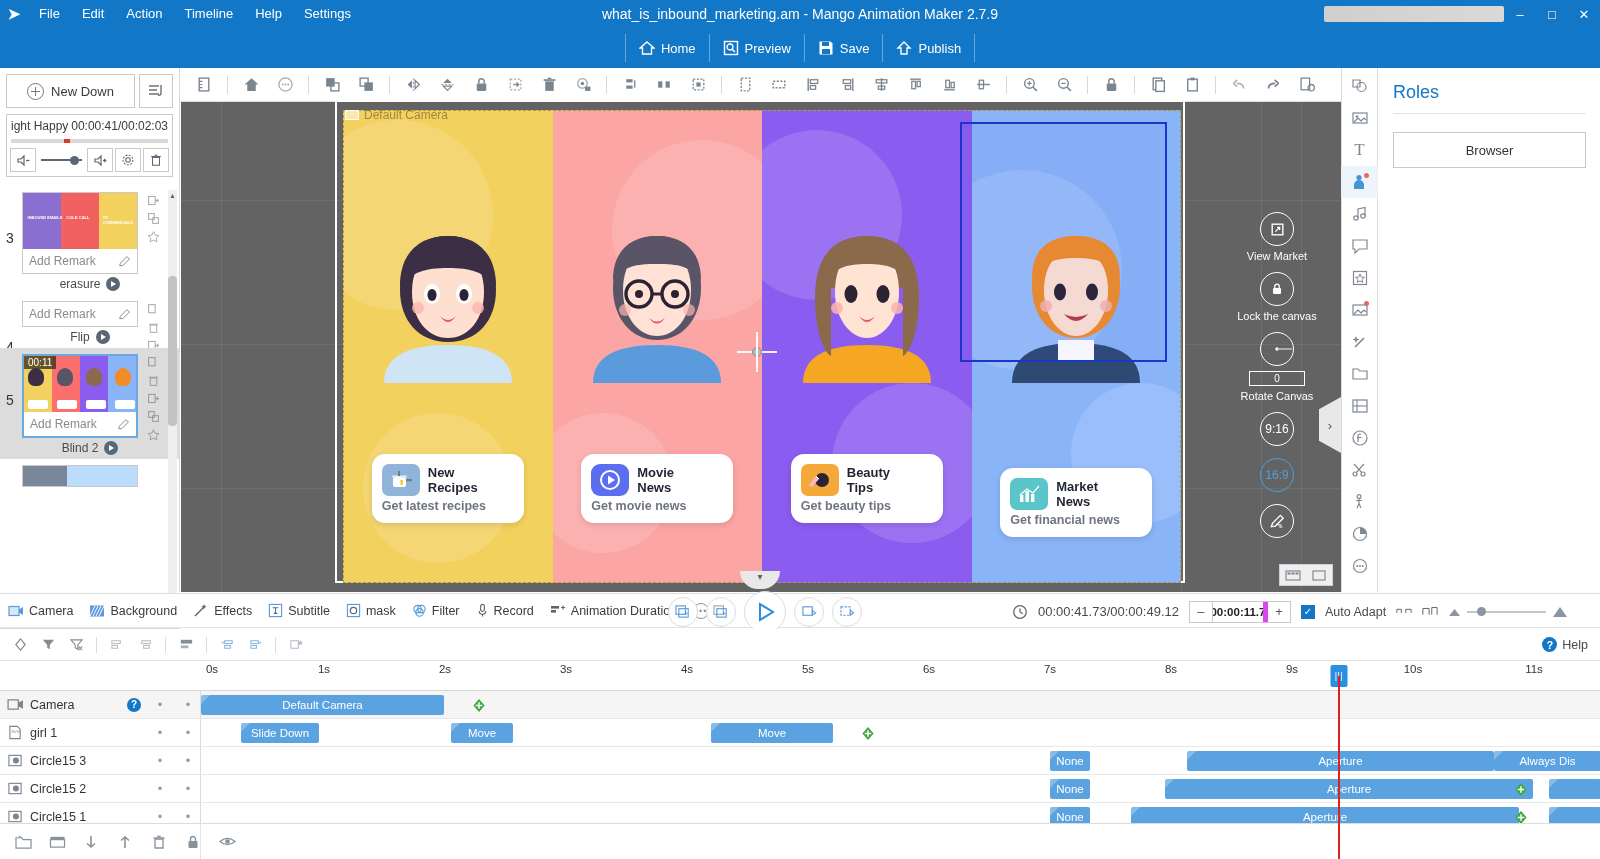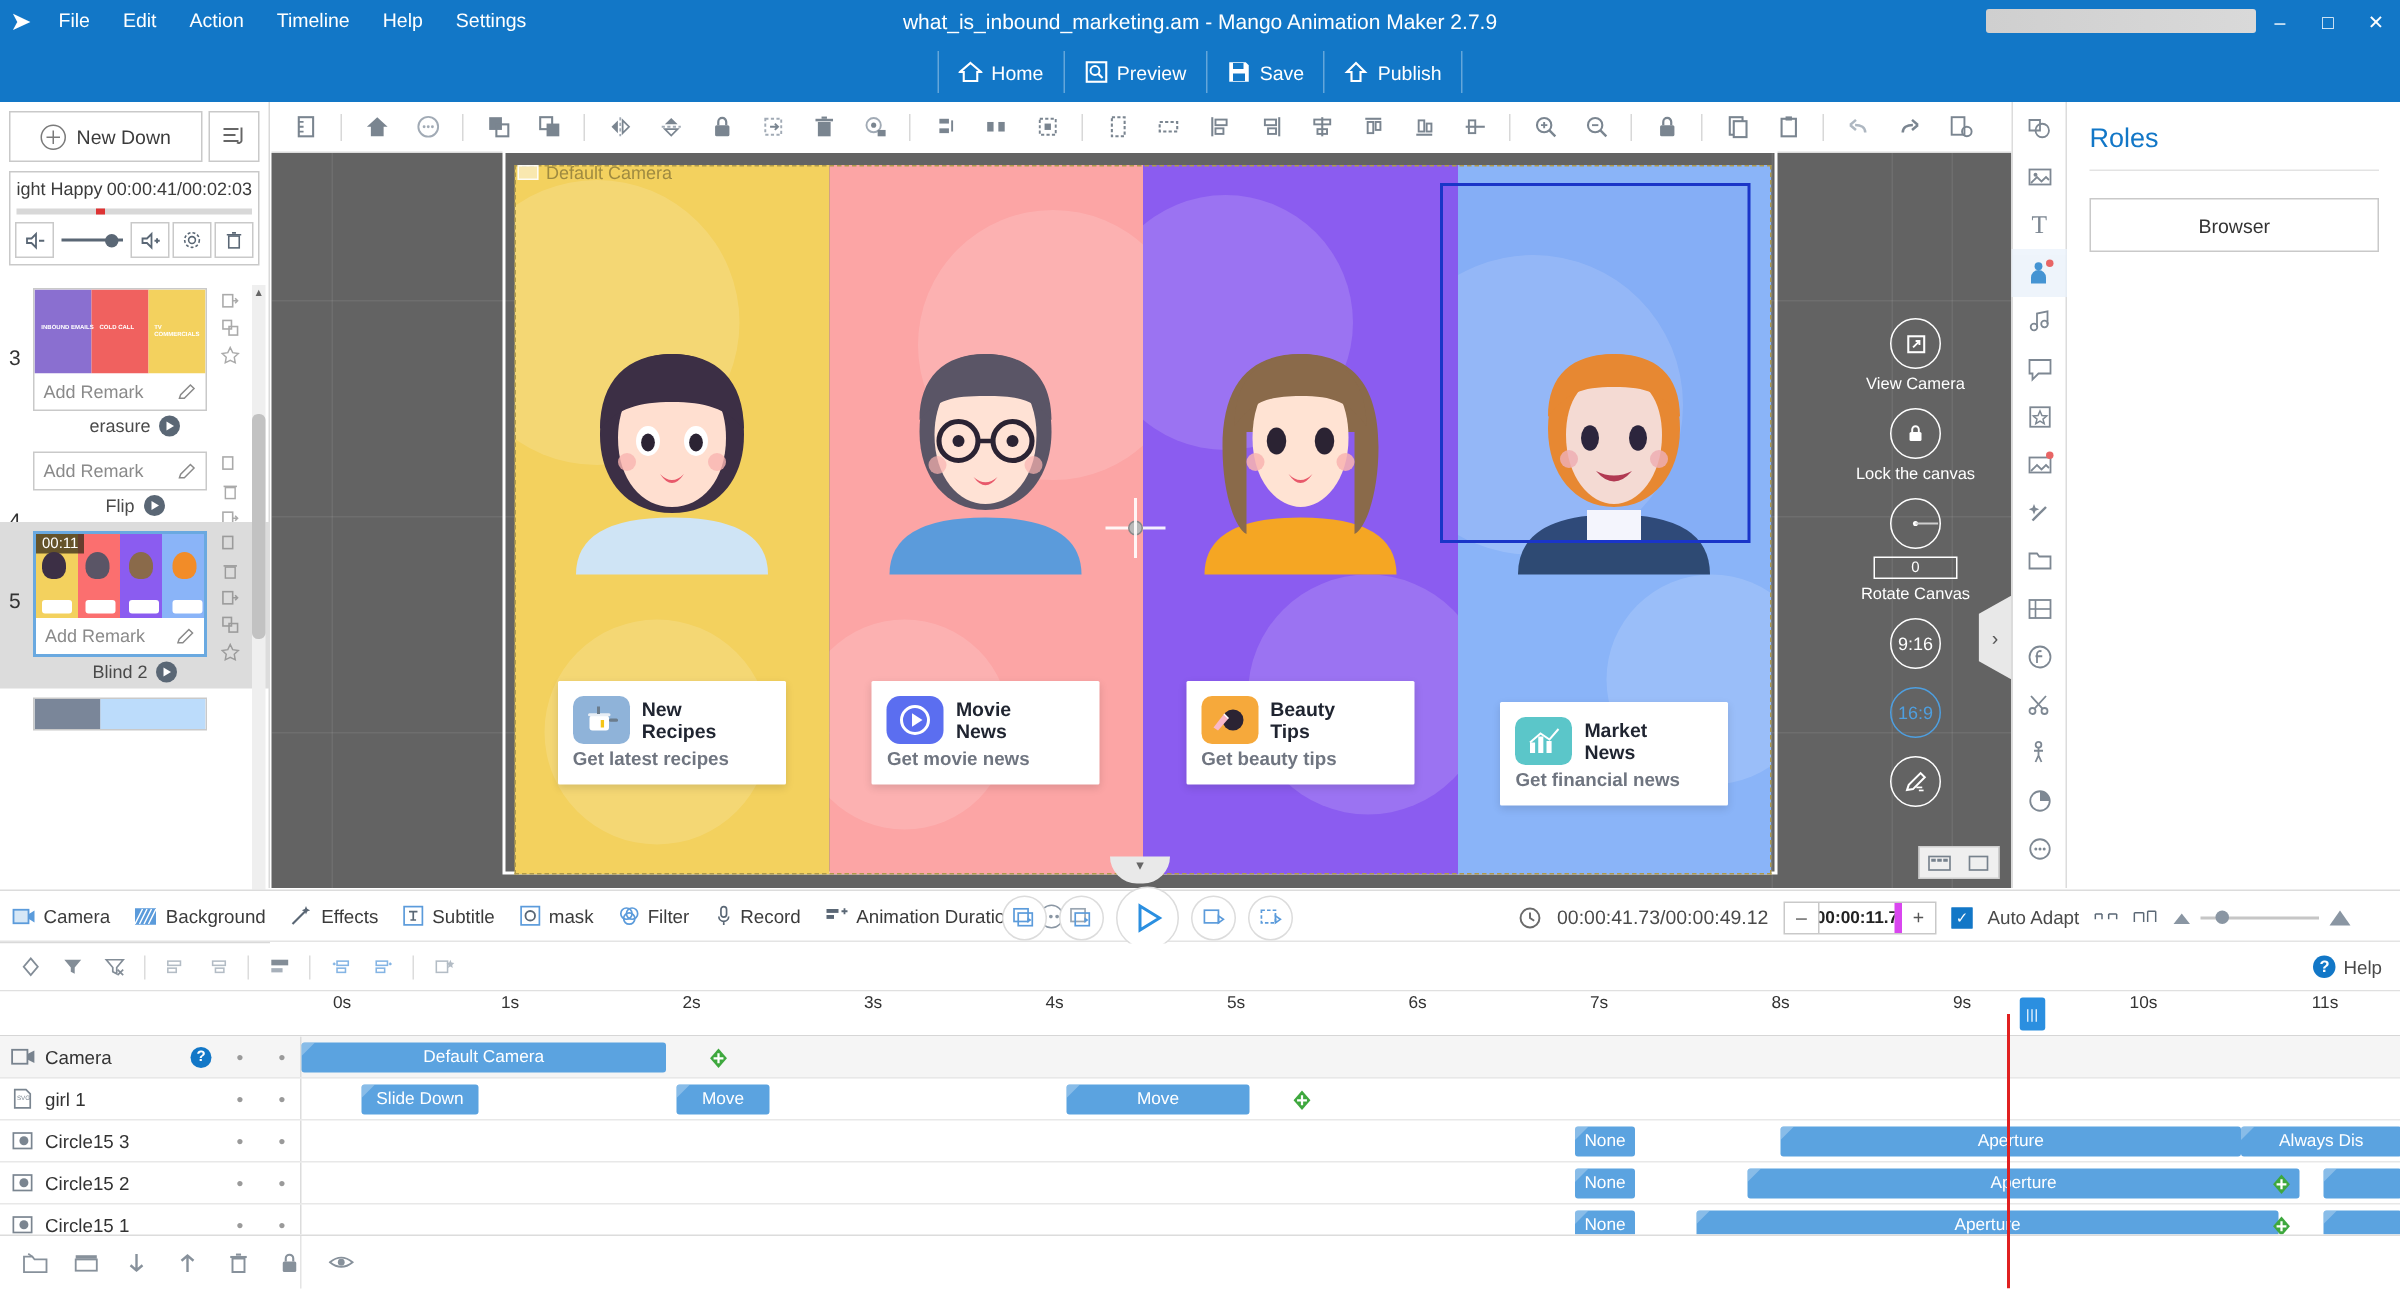--- a/index.html
+++ b/index.html
@@ -136,21 +136,21 @@
   .blue-sel { position:absolute; left:623px; top:20px; width:207px; height:240px; border:2px solid #1a35c8; background:rgba(60,90,220,.06); }
   .crosshair { position:absolute; left:400px; top:230px; width:40px; height:40px; }
   .crosshair:before,.crosshair:after { content:""; position:absolute; background:rgba(255,255,255,.9); }
   .crosshair:before { left:0; top:19px; width:40px; height:1.5px; }
   .crosshair:after { top:0; left:19px; height:40px; width:1.5px; }
   .crosshair .dot { position:absolute; left:15px; top:15px; width:10px; height:10px; border-radius:50%; background:#b9b9b9; border:1px solid #888; }
 
   .avatar-wrap { position:absolute; left:50%; transform:translateX(-50%); top:118px; width:148px; height:160px; }
   .card {
     position:absolute; left:50%; transform:translateX(-50%); bottom:60px;
-    width:152px; background:#fff; border-radius:1px; padding:10px 10px 9px 10px;
+    width:152px; background:#fff; border-radius:13px; padding:10px 10px 9px 10px;
     box-shadow:0 2px 6px rgba(0,0,0,.12);
   }
   .card.tall { bottom:46px; }
   .card-row { display:flex; align-items:center; gap:8px; }
   .card-ico { width:38px; height:32px; border-radius:7px; flex:none; display:flex; align-items:center; justify-content:center; }
   .card-title { font-size:13px; font-weight:bold; color:#1f2430; line-height:15px; }
   .card-sub { font-size:12.5px; font-weight:bold; color:#6f7580; margin-top:3px; line-height:15px; }
 
   .stage-handle {
     position:absolute; left:50%; transform:translateX(-50%); bottom:-8px;
@@ -235,21 +235,21 @@
   .tlt { width:28px; height:26px; display:flex; align-items:center; justify-content:center; opacity:.75; }
   .tlt-sep { width:1px; height:16px; background:#dcdcdc; margin:0 6px; }
   .help-btn { position:absolute; right:12px; display:flex; align-items:center; gap:5px; font-size:12.5px; color:#4a4a4a; }
   .help-circ { width:15px; height:15px; border-radius:50%; background:#1277c7; color:#fff; font-size:11px; display:flex; align-items:center; justify-content:center; font-weight:bold; }
 
   
   .ruler {
     position:absolute; left:0; top:661px; width:1600px; height:30px;
     background:#fff; border-bottom:1px solid #d6d6d6;
   }
-  .ruler-body { position:absolute; left:200px; top:0; right:0; height:30px;margin-left:16px; }
+  .ruler-body { position:absolute; left:200px; top:0; right:0; height:30px; }
   .tick-lbl { position:absolute; top:2px; font-size:11.5px; color:#333; transform:translateX(-50%); }
   .playhead-handle {
     position:absolute; top:4px; width:17px; height:22px; background:#2b8fe0; border-radius:2px;
     transform:translateX(-50%); display:flex; align-items:center; justify-content:center; color:#fff; font-size:9px; letter-spacing:.5px;
   }
   .tracks { position:absolute; left:0; top:691px; width:1600px; height:132px; overflow:hidden; background:#fff; }
   .track { position:relative; height:28px; border-bottom:1px solid #e8e8e8; display:flex; align-items:center; }
   .track.hdr-alt { background:#f5f5f5; }
   .t-ico { width:30px; display:flex; align-items:center; justify-content:center; opacity:.8; }
   .t-name { width:92px; font-size:12.5px; color:#333; }
@@ -936,21 +936,21 @@
       <div class="stage-handle">▾</div>
     </div>
 
     <div class="canv-rail">
       <div class="rail-circ">
         <svg width="17" height="17" viewBox="0 0 16 16">
             <rect x="3" y="3" width="10" height="10" fill="none" stroke="#fff" stroke-width="1.3"></rect>
             <path d="M6 10 L10 6 M7.6 6H10v2.4" fill="none" stroke="#fff" stroke-width="1.2"></path>
           </svg>
       </div>
-      <div class="rail-lbl">View Camera</div>
+      <div class="rail-lbl">View Market</div>
 
       <div class="rail-circ">
         <svg width="16" height="16" viewBox="0 0 16 16">
             <rect x="4" y="7" width="8" height="6" rx="1" fill="#fff"></rect>
             <path d="M5.8 7V5.4a2.2 2.2 0 0 1 4.4 0V7" fill="none" stroke="#fff" stroke-width="1.3"></path>
           </svg>
       </div>
       <div class="rail-lbl">Lock the canvas</div>
 
       <div class="rail-circ">

